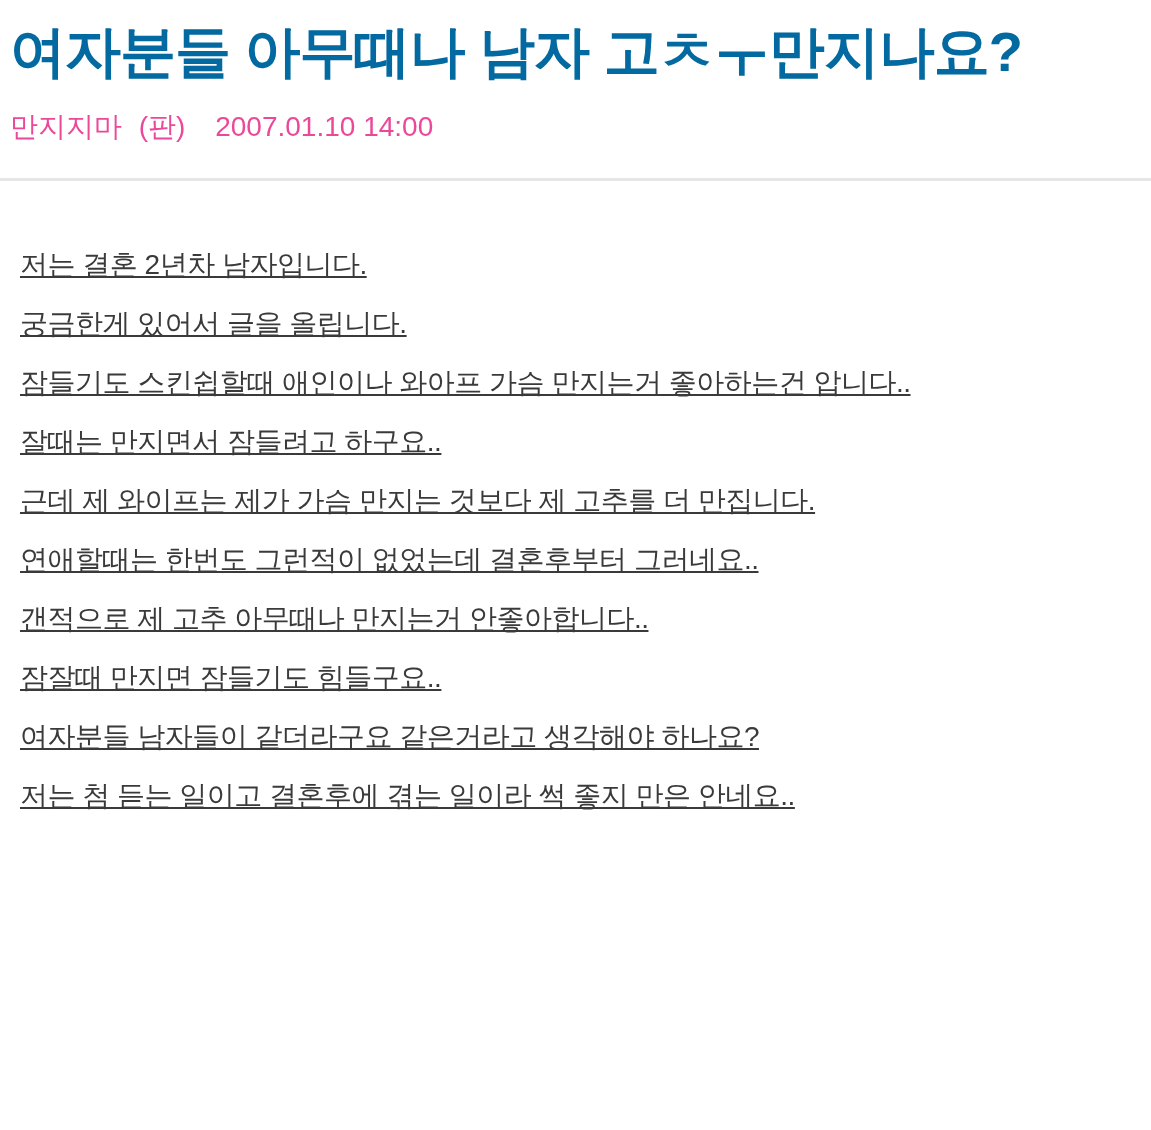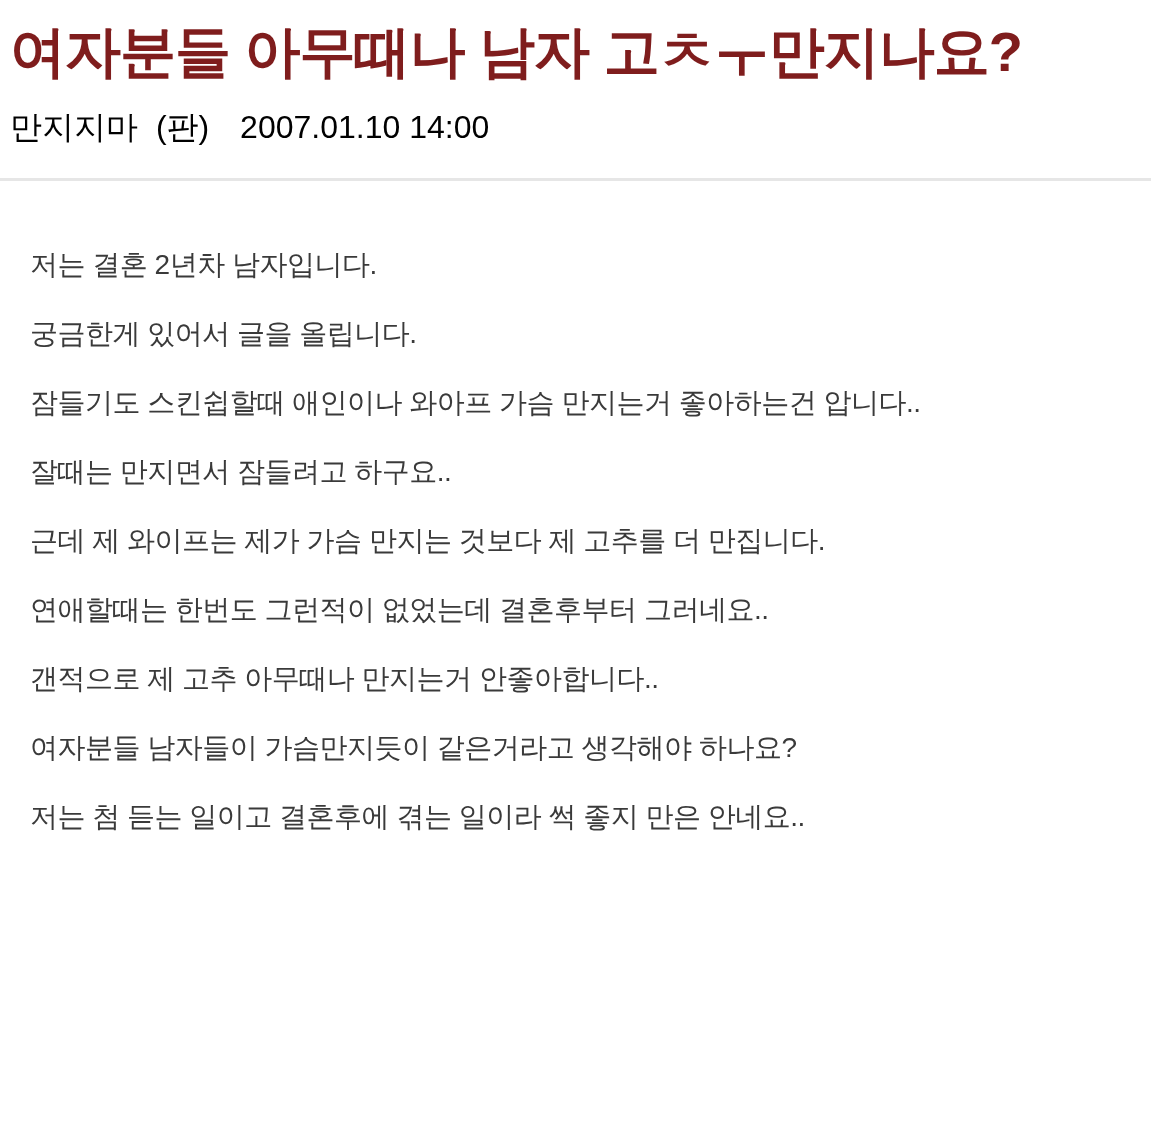--- a/index.html
+++ b/index.html
@@ -17,29 +17,29 @@
   }
   .post-header {
     padding: 14px 12px 0 10px;
   }
   .post-title {
     margin: 0;
     font-size: 56px;
     line-height: 76px;
     font-weight: 600;
     letter-spacing: -1px;
-    color: #7f1d1d;
+    color: #0369a1;
     white-space: nowrap;
   }
   .post-meta {
     margin-top: 22px;
-    font-size: 32px;
+    font-size: 28px;
     line-height: 30px;
     font-weight: 400;
-    color: #000000;
+    color: #ec4899;
     white-space: nowrap;
   }
   .post-meta .author {
     margin-right: 9px;
   }
   .post-meta .board {
     margin-right: 22px;
   }
   .divider {
     margin: 36px 0 0 0;
@@ -50,23 +50,24 @@
   }
   .post-body {
     margin-top: 56px;
     padding: 0 14px 0 16px;
     font-size: 28px;
     line-height: 55px;
     color: #3a3a3a;
     letter-spacing: -0.5px;
   }
   .post-body .line {
-    margin: 14px;
+    margin: 4px;
     padding: 0;
     white-space: nowrap;
+    text-decoration: underline;
   }
 </style>
 </head>
 <body>
 
 <div class="page">
   <header class="post-header">
     <h1 class="post-title">여자분들 아무때나 남자 고ㅊㅜ만지나요?</h1>
     <div class="post-meta">
       <span class="author">만지지마</span>
@@ -78,16 +79,17 @@
   <hr class="divider">
 
   <main class="post-body">
     <p class="line">저는 결혼 2년차 남자입니다.</p>
     <p class="line">궁금한게 있어서 글을 올립니다.</p>
     <p class="line">잠들기도 스킨쉽할때 애인이나 와아프 가슴 만지는거 좋아하는건 압니다..</p>
     <p class="line">잘때는 만지면서 잠들려고 하구요..</p>
     <p class="line">근데 제 와이프는 제가 가슴 만지는 것보다 제 고추를 더 만집니다.</p>
     <p class="line">연애할때는 한번도 그런적이 없었는데 결혼후부터 그러네요..</p>
     <p class="line">갠적으로 제 고추 아무때나 만지는거 안좋아합니다..</p>
-    <p class="line">여자분들 남자들이 가슴만지듯이 같은거라고 생각해야 하나요?</p>
+    <p class="line">잠잘때 만지면 잠들기도 힘들구요..</p>
+    <p class="line">여자분들 남자들이 같더라구요 같은거라고 생각해야 하나요?</p>
     <p class="line">저는 첨 듣는 일이고 결혼후에 겪는 일이라 썩 좋지 만은 안네요..</p>
   </main>
 </div>
 
 </body></html>

